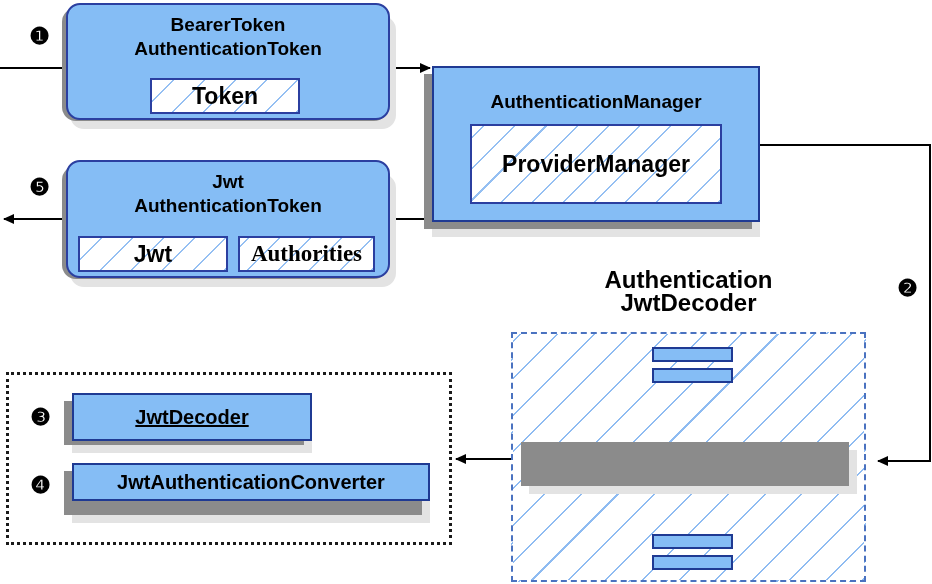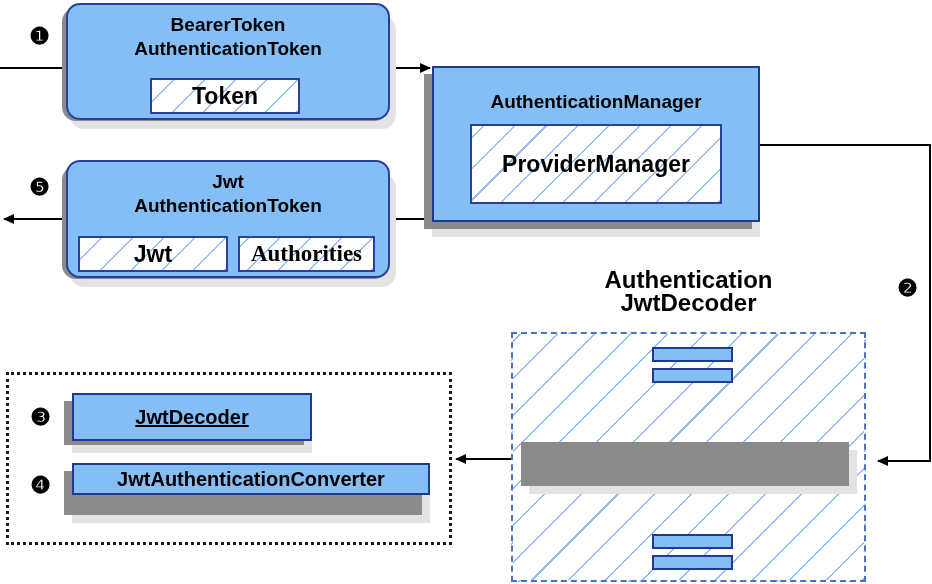--- a/index.html
+++ b/index.html
@@ -247,21 +247,21 @@
   <div class="shadow" style="left:64px; top:401px; width:240px; height:44px;">
     <div class="s2"></div>
       <div class="s1"></div>
   </div>
   <div class="node flat-box" style="left:72px; top:393px; width:240px; height:48px; border-color:#1F3A93;text-decoration:underline;">JwtDecoder</div>
 
   <div class="shadow" style="left:64px; top:471px; width:358px; height:44px;">
     <div class="s2"></div>
       <div class="s1"></div>
   </div>
-  <div class="node flat-box" style="left:72px; top:463px; width:358px; height:32px; border-color:#1F3A93;">JwtAuthenticationConverter</div>
+  <div class="node flat-box" style="left:72px; top:463px; width:358px; height:38px; border-color:#1F3A93;">JwtAuthenticationConverter</div>
 
   <div class="badge" style="left: 28px; top: 25px; font-size: 23px; background: transparent; box-shadow: none; color: rgb(0, 0, 0); width: 23px; height: 23px; line-height: 23px; text-shadow: rgb(255, 255, 255) 0px 0px 2px, rgb(255, 255, 255) 0px 0px 3px;">❶</div>
   <div class="badge" style="left: 896px; top: 277px; font-size: 23px; background: transparent; box-shadow: none; color: rgb(0, 0, 0); width: 23px; height: 23px; line-height: 23px; text-shadow: rgb(255, 255, 255) 0px 0px 2px, rgb(255, 255, 255) 0px 0px 3px;">❷</div>
   <div class="badge" style="left: 29px; top: 406px; font-size: 23px; background: transparent; box-shadow: none; color: rgb(0, 0, 0); width: 23px; height: 23px; line-height: 23px; text-shadow: rgb(255, 255, 255) 0px 0px 2px, rgb(255, 255, 255) 0px 0px 3px;">❸</div>
   <div class="badge" style="left: 29px; top: 474px; font-size: 23px; background: transparent; box-shadow: none; color: rgb(0, 0, 0); width: 23px; height: 23px; line-height: 23px; text-shadow: rgb(255, 255, 255) 0px 0px 2px, rgb(255, 255, 255) 0px 0px 3px;">❹</div>
   <div class="badge" style="left: 28px; top: 176px; font-size: 23px; background: transparent; box-shadow: none; color: rgb(0, 0, 0); width: 23px; height: 23px; line-height: 23px; text-shadow: rgb(255, 255, 255) 0px 0px 2px, rgb(255, 255, 255) 0px 0px 3px;">❺</div>
 
 </div>
 
 </body></html>

